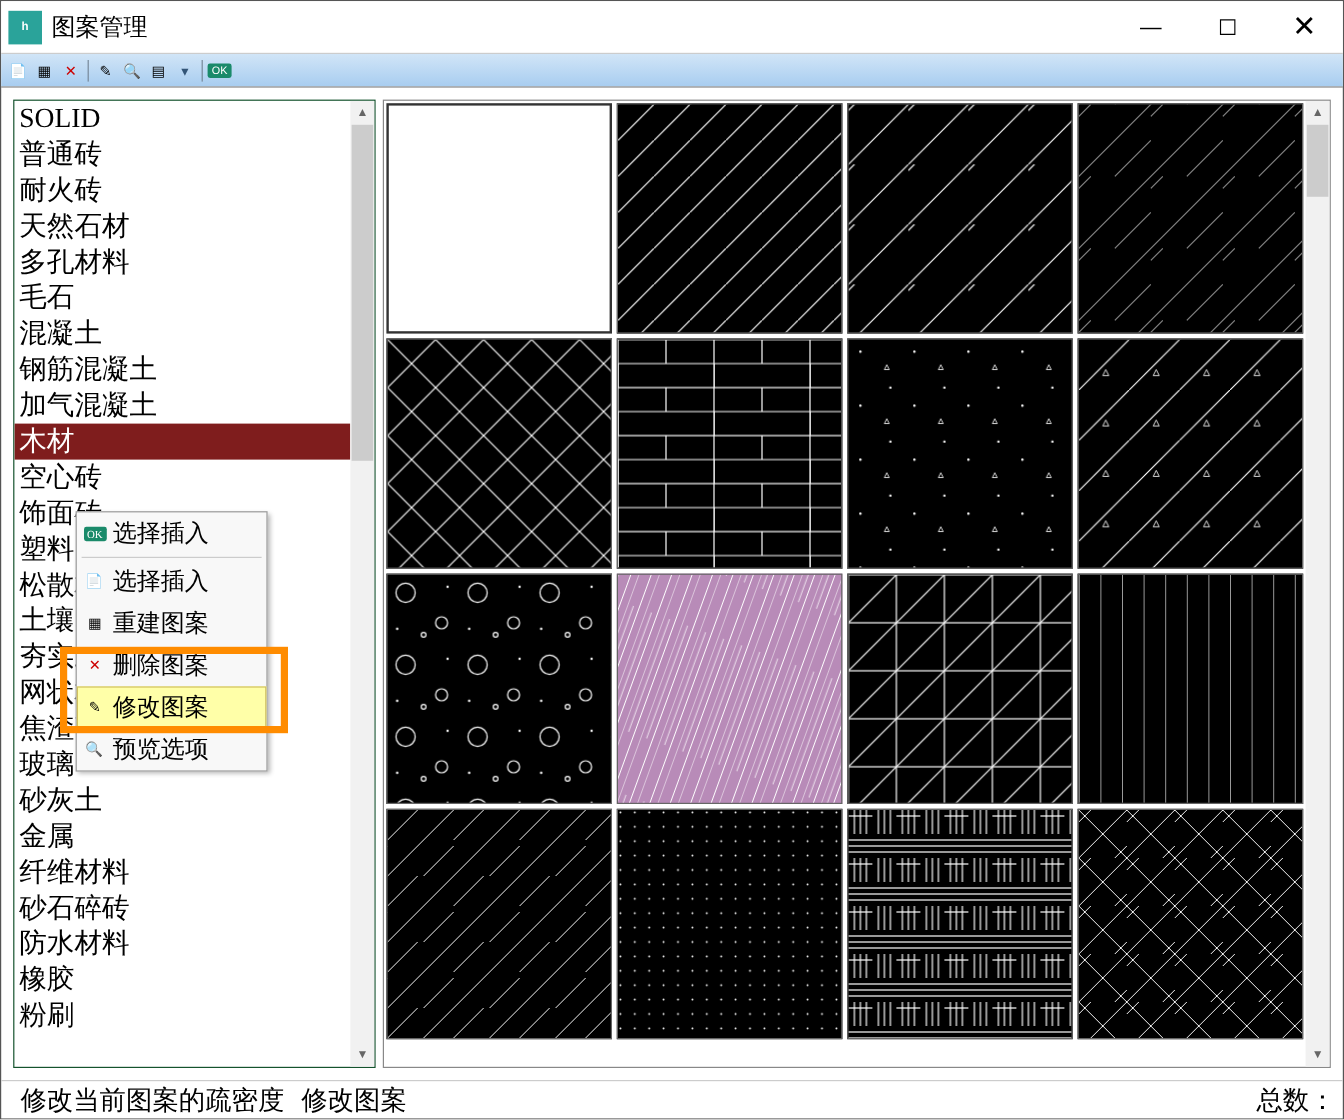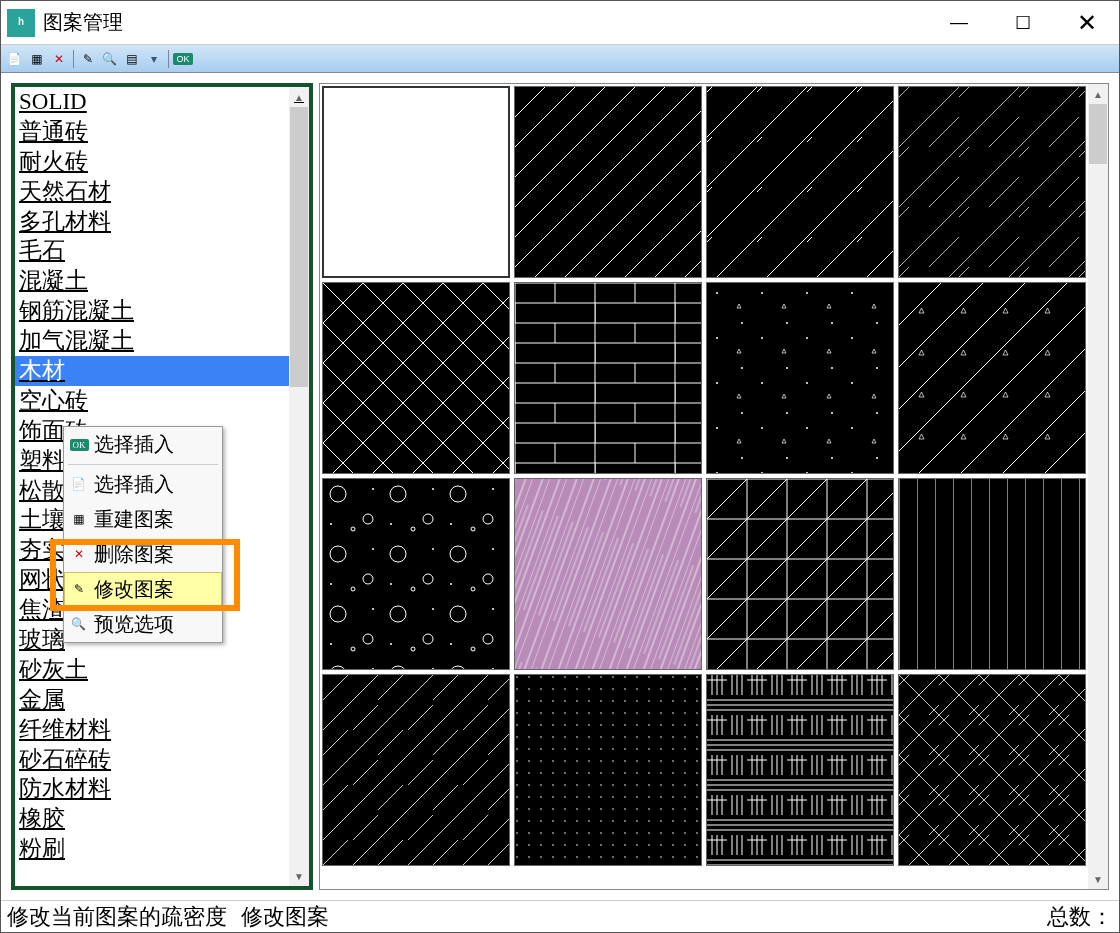--- a/index.html
+++ b/index.html
@@ -89,40 +89,39 @@
     }
     .content {
       flex: 1;
       display: flex;
       padding: 10px;
       gap: 6px;
       overflow: hidden;
     }
     .list-panel {
       width: 302px;
-      border: 4px solid #14532d;
+      border: 1px solid #14532d;
       background: #fff;
       display: flex;
       position: relative;
       overflow: hidden;
-      text-decoration: underline;
     }
     .list-inner {
       flex: 1;
       overflow: hidden;
     }
     .list-item {
       font-size: 23px;
       padding: 0px 4px;
       font-family: "SimSun", serif;
       line-height: 1.3;
       cursor: default;
     }
     .list-item.selected {
-      background: #3b82f6;
+      background: #7f1d1d;
       color: #fff;
     }
     .list-scroll {
       width: 20px;
       background: #f1f1f1;
       position: relative;
     }
     .list-scroll-arrow {
       width: 20px;
       height: 20px;
@@ -213,21 +212,21 @@
     }
     .statusbar {
       height: 32px;
       border-top: 1px solid #ccc;
       display: flex;
       align-items: center;
       padding: 0 6px;
       font-size: 22px;
       font-family: "SimSun", serif;
     }
-    .status-left { flex: 1; display: flex; gap: 14px;}
+    .status-left { flex: 1; display: flex; gap: 14px; margin-left: 10px;}
     .status-right {}
   </style>
 </head>
 <body>
 
 <div class="window">
   <div class="titlebar">
     <div class="titlebar-icon">ʰ</div>
     <div class="titlebar-title">图案管理</div>
     <div class="titlebar-buttons">

